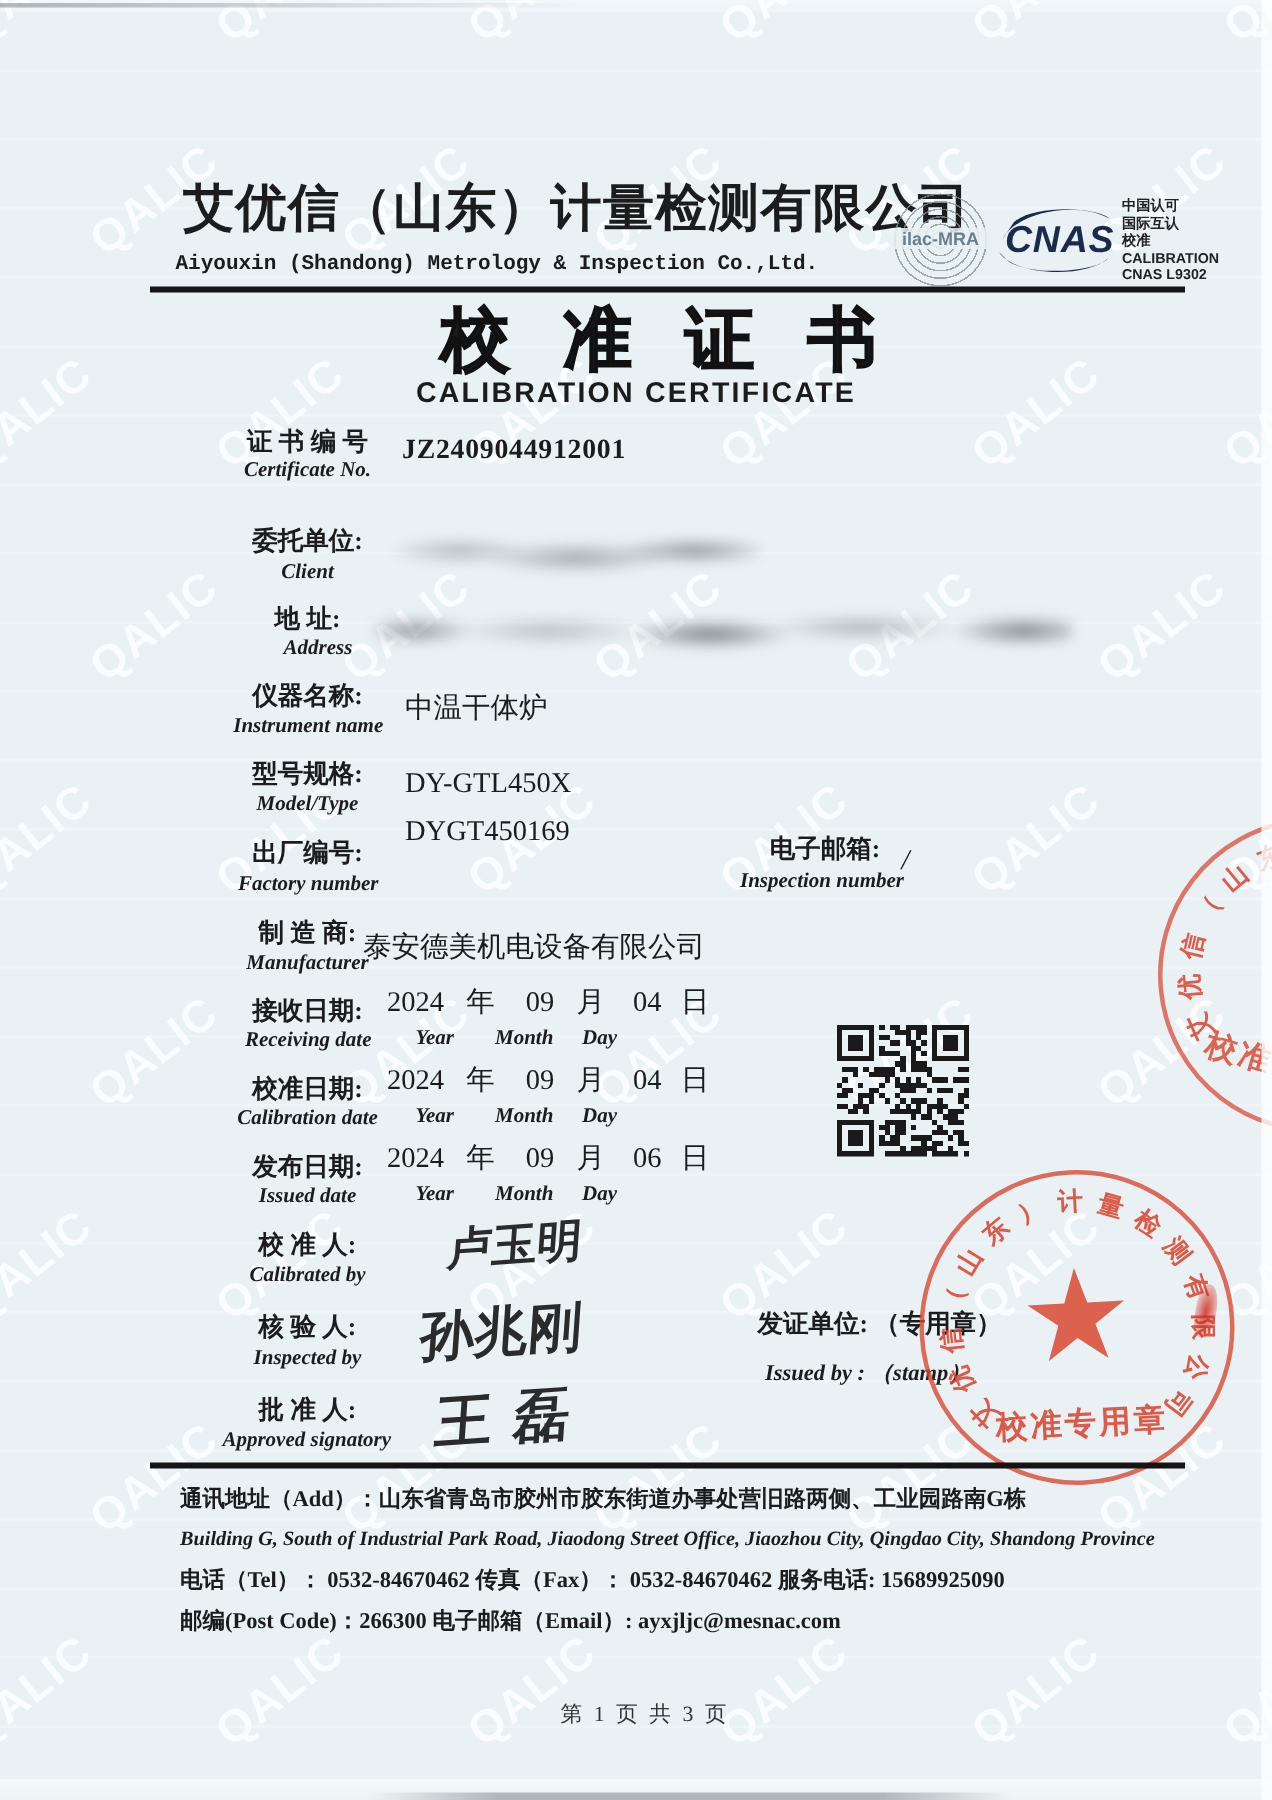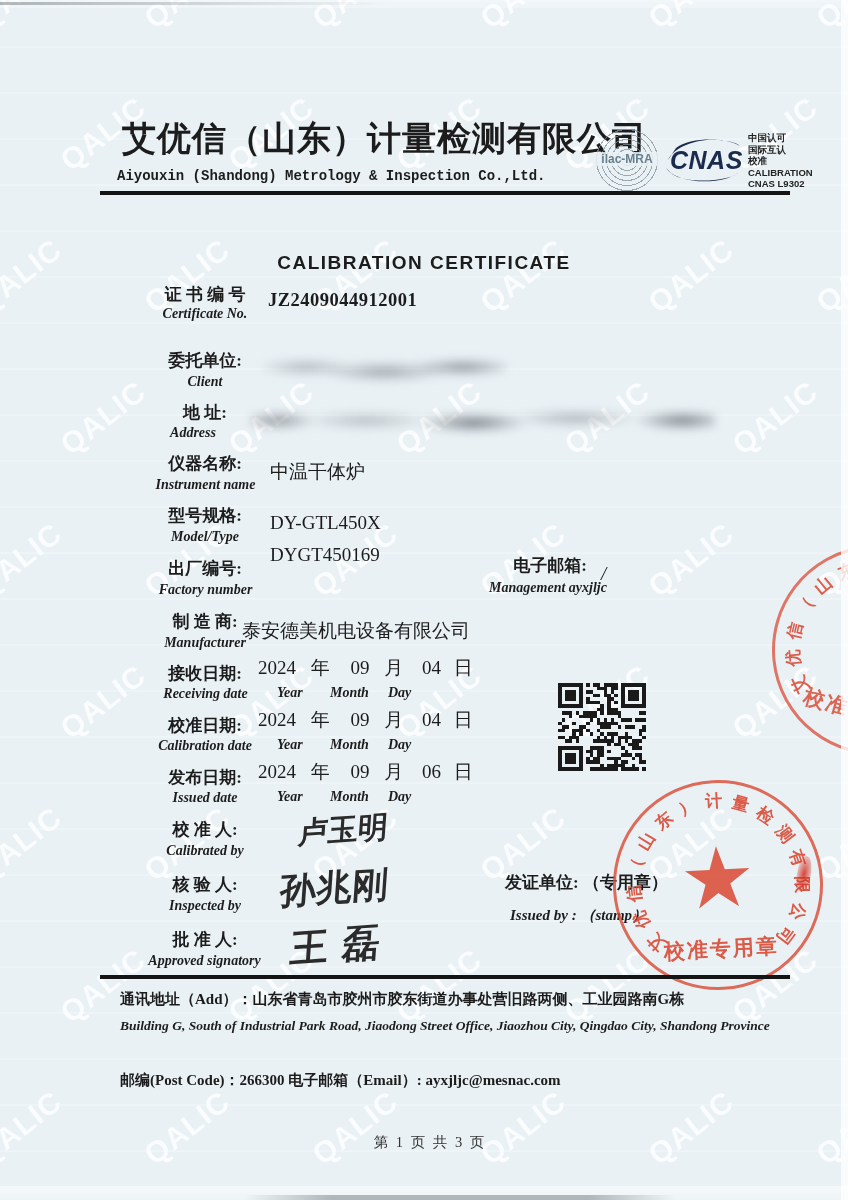--- a/index.html
+++ b/index.html
@@ -141,47 +141,48 @@
     <div class="pos accred" style="left:748px;top:132px;">
       <div>中国认可</div>
       <div>国际互认</div>
       <div>校准</div>
       <div>CALIBRATION</div>
       <div>CNAS L9302</div>
     </div>
 
     <div class="pos rule" style="left:100px;top:191px;width:690px;height:4px;"></div>
 
+    <div class="pos title-cn" style="left:150px;top:196px;width:590px;">校 准 证 书</div>
     <div class="pos title-en" style="left:0;top:252px;width:848px;">CALIBRATION CERTIFICATE</div>
 
     <div class="pos lab-cn" style="left:140px;top:283px;width:130px;">证 书 编 号</div>
     <div class="pos lab-en" style="left:135px;top:306px;width:140px;">Certificate No.</div>
     <div class="pos val-b" style="left:268px;top:290px;">JZ2409044912001</div>
 
     <div class="pos lab-cn" style="left:140px;top:349px;width:130px;">委托单位:</div>
     <div class="pos lab-en" style="left:140px;top:374px;width:130px;">Client</div>
     <div class="pos smudge s1" style="left:262px;top:347px;width:245px;height:45px;"></div>
 
     <div class="pos lab-cn" style="left:140px;top:401px;width:130px;">地  址:</div>
-    <div class="pos lab-en" style="left:128px;top:425px;width:130px;">Address</div>
+    <div class="pos lab-en" style="left:147px;top:425px;width:130px;">Address</div>
     <div class="pos smudge s2" style="left:250px;top:398px;width:465px;height:45px;"></div>
 
     <div class="pos lab-cn" style="left:140px;top:452px;width:130px;">仪器名称:</div>
     <div class="pos lab-en" style="left:133px;top:477px;width:145px;">Instrument name</div>
     <div class="pos val" style="left:270px;top:459px;">中温干体炉</div>
 
     <div class="pos lab-cn" style="left:140px;top:504px;width:130px;">型号规格:</div>
     <div class="pos lab-en" style="left:140px;top:529px;width:130px;">Model/Type</div>
     <div class="pos val" style="left:270px;top:512px;">DY-GTL450X</div>
 
     <div class="pos lab-cn" style="left:140px;top:557px;width:130px;">出厂编号:</div>
     <div class="pos lab-en" style="left:133px;top:582px;width:145px;">Factory number</div>
     <div class="pos val" style="left:270px;top:544px;">DYGT450169</div>
     <div class="pos lab-cn" style="left:470px;top:554px;width:160px;">电子邮箱:</div>
-    <div class="pos lab-en" style="left:458px;top:580px;width:180px;">Management ayxjljc</div>
+    <div class="pos lab-en" style="left:458px;top:580px;width:180px;">Inspection number</div>
     <div class="pos val" style="left:601px;top:563px;font-style:italic;">/</div>
 
     <div class="pos lab-cn" style="left:140px;top:610px;width:130px;">制 造 商:</div>
     <div class="pos lab-en" style="left:135px;top:635px;width:140px;">Manufacturer</div>
     <div class="pos val" style="left:242px;top:618px;">泰安德美机电设备有限公司</div>
 
     <div class="pos lab-cn" style="left:140px;top:662px;width:130px;">接收日期:</div>
     <div class="pos lab-en" style="left:133px;top:686px;width:145px;">Receiving date</div>
     <div class="pos val" style="left:258px;top:655px;">
       <span>2024</span>
@@ -580,20 +581,21 @@
         <span class="ring-char" style="color: rgba(217, 69, 46, 0.95); transform: translate(-50%, -50%) rotate(-74.2857deg) translateY(-84px);">（</span>
         <span class="ring-char" style="color: rgba(217, 69, 46, 0.95); transform: translate(-50%, -50%) rotate(-55.7143deg) translateY(-84px);">山</span>
         <span class="ring-char" style="color: rgba(217, 69, 46, 0.95); transform: translate(-50%, -50%) rotate(-37.1429deg) translateY(-84px);">东</span>
       </div>
     <div class="pos" style="left:797px;top:856px;width:14px;height:36px;border-radius:40% 60% 50% 50%;
          background:radial-gradient(ellipse at 50% 50%, rgba(210,40,25,.85), rgba(210,40,25,.2) 75%);transform:rotate(12deg);"></div>
 
     <div class="pos rule" style="left:100px;top:975px;width:690px;height:4px;"></div>
     <div class="pos footer-en" style="left:120px;top:1018px;">Building G, South of Industrial Park Road, Jiaodong Street Office, Jiaozhou  City, Qingdao City, Shandong Province</div>
     <div class="pos footer-cn" style="left:120px;top:990px;">通讯地址（Add）：山东省青岛市胶州市胶东街道办事处营旧路两侧、工业园路南G栋</div>
+    <div class="pos footer-cn" style="left:120px;top:1044px;">电话（Tel）： 0532-84670462   传真（Fax）： 0532-84670462   服务电话: 15689925090</div>
     <div class="pos footer-cn" style="left:120px;top:1071px;">邮编(Post Code)：266300    电子邮箱（Email）: ayxjljc@mesnac.com</div>
     <div class="pos page-num" style="left:0;top:1133px;width:860px;">第 1 页  共 3 页</div>
 
     <div class="pos" style="left:0;top:2px;width:390px;height:3px;background:linear-gradient(90deg,rgba(120,128,132,.55),rgba(120,128,132,0));"></div>
     <div class="pos" style="left:0;top:1186px;width:848px;height:14px;background:linear-gradient(180deg,rgba(255,255,255,.5),#eef4f6);"></div>
     <div class="pos" style="left:245px;top:1195px;width:430px;height:5px;background:linear-gradient(90deg,rgba(255,255,255,0),rgba(125,132,136,.55) 20%,rgba(125,132,136,.55) 80%,rgba(255,255,255,0));"></div>
     <div class="pos" style="left:841px;top:0;width:7px;height:1200px;background:rgba(252,254,255,.8);"></div>
   </div>
 
   <div class="stripes"></div>

